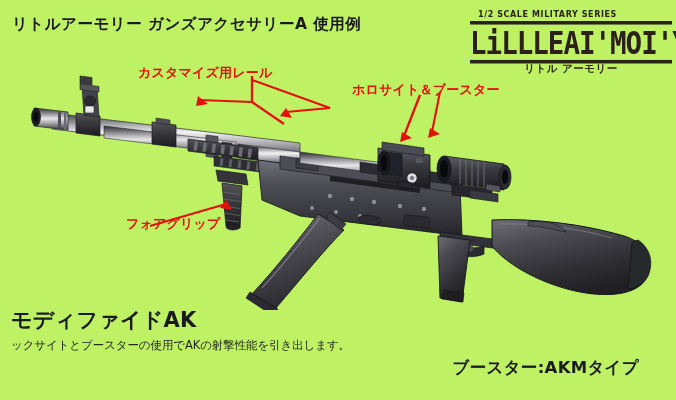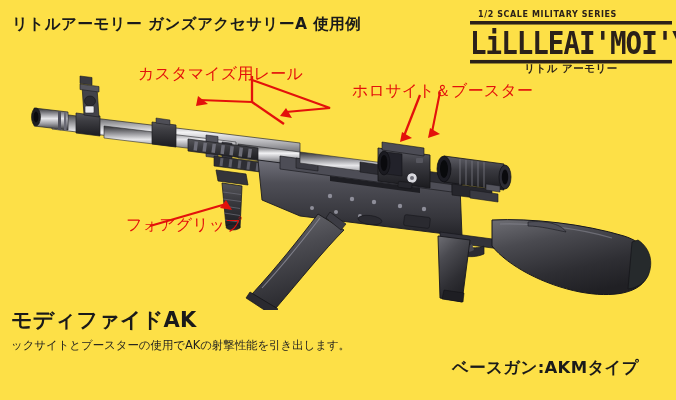--- a/index.html
+++ b/index.html
@@ -7,21 +7,21 @@
     padding: 0;
     background: #ffffff;
   }
   body {
     font-family: "DejaVu Sans", "Liberation Sans", sans-serif;
   }
   #page {
     position: relative;
     width: 676px;
     height: 400px;
-    background: #fde047;
+    background: #bef264;
     overflow: hidden;
   }
 
   
   #page-title {
     position: absolute;
     left: 12px;
     top: 14px;
     font-size: 15.5px;
     font-weight: bold;
@@ -87,22 +87,22 @@
     top: 40px;
     width: 676px;
     height: 270px;
   }
   #illustration svg { display: block; }
 
   
   .callout {
     position: absolute;
     color: #e3110b;
-    font-size: 16px;
-    font-weight: normal;
+    font-size: 13px;
+    font-weight: bold;
     white-space: nowrap;
     letter-spacing: 0.2px;
   }
   #callout-rail    { left: 138px; top: 64px; }
   #callout-holo    { left: 352px; top: 81px; }
   #callout-grip    { left: 126px; top: 215px; }
 
   
   #product-name {
     position: absolute;
@@ -388,15 +388,15 @@
   <div class="callout" id="callout-rail">カスタマイズ用レール</div>
   <div class="callout" id="callout-grip">フォアグリップ</div>
   <div class="callout" id="callout-holo">ホロサイト＆ブースター</div>
 
   <div id="product-name">モディファイドAK</div>
 
   <div id="description">
     <div>ックサイトとブースターの使用でAKの射撃性能を引き出します。</div>
   </div>
 
-  <div id="base-gun">ベースガン:AKMタイプ</div>
+  <div id="base-gun">ブースター:AKMタイプ</div>
 
 </div>
 
 </body></html>

